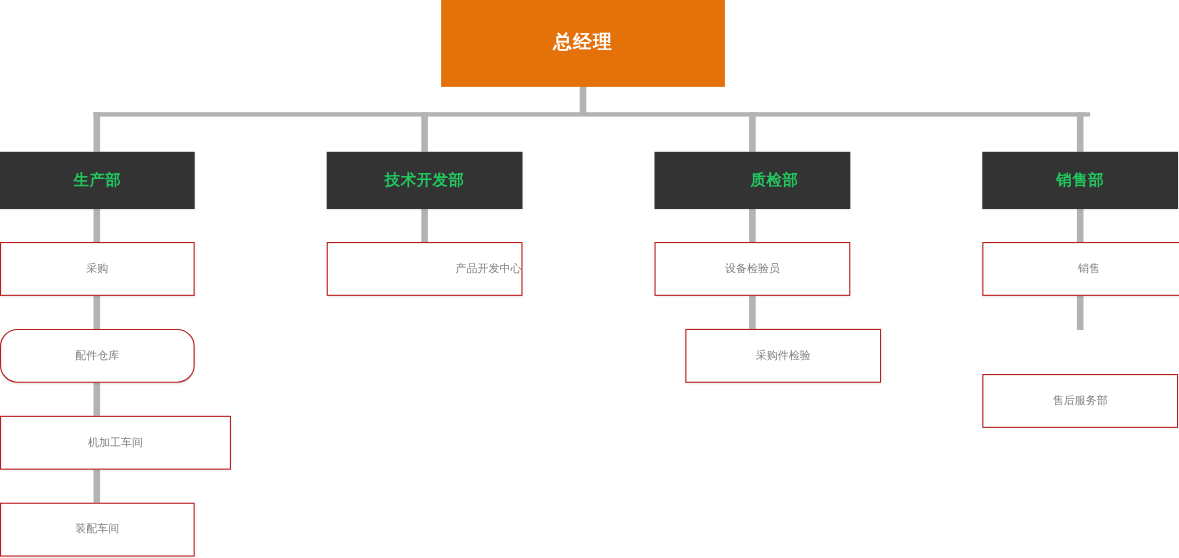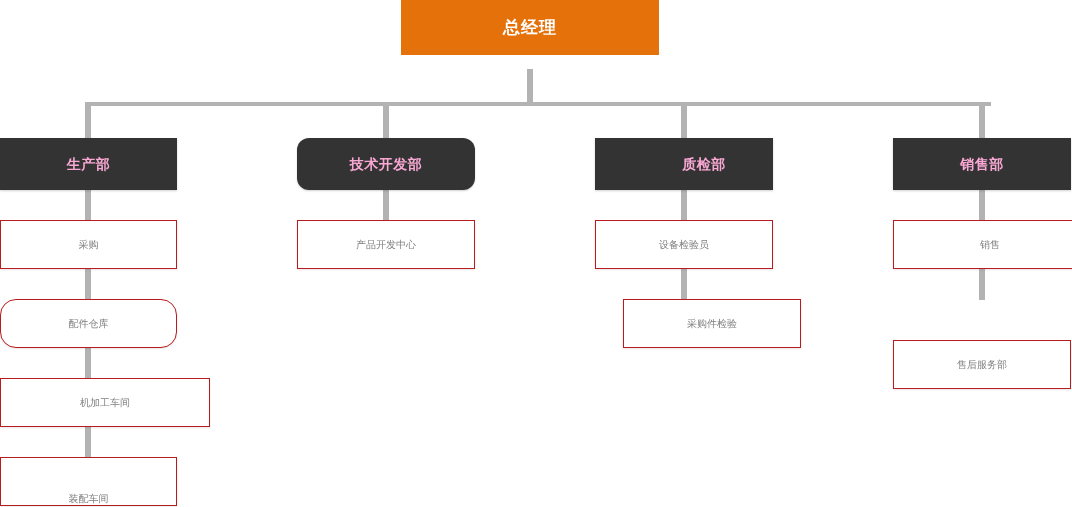--- a/index.html
+++ b/index.html
@@ -43,21 +43,21 @@
   .node-root {
     background: #e4710a;
     color: #ffffff;
     font-size: 17px;
     font-weight: bold;
     letter-spacing: 1px;
   }
 
   .node-dept {
     background: #333333;
-    color: #f9a8d4;
+    color: #22c55e;
     font-size: 14px;
     font-weight: bold;
     letter-spacing: 0.5px;
     box-shadow: 0 1px 2px rgba(0,0,0,0.18);
   }
 
   .node-sub {
     background: #ffffff;
     color: #808080;
     font-size: 10px;
@@ -86,54 +86,54 @@
   <div class="connector" style="left:85px; top:426px; width:6px; height:32px;"></div>
 
   <div class="connector" style="left:383px; top:189px; width:6px; height:32px;"></div>
 
   <div class="connector" style="left:681px; top:189px; width:6px; height:32px;"></div>
   <div class="connector" style="left:681px; top:268px; width:6px; height:32px;"></div>
 
   <div class="connector" style="left:979px; top:189px; width:6px; height:32px;"></div>
   <div class="connector" style="left:979px; top:268px; width:6px; height:32px;"></div>
 
-  <div class="node node-root" style="left:401px; top:0px; width:258px; height:55px;">
+  <div class="node node-root" style="left:401px; top:0px; width:258px; height:79px;">
     <span>总经理</span>
   </div>
 
   <div class="node node-dept" style="left:0px; top:138px; width:177px; height:52px;">
     <span>生产部</span>
   </div>
 
-  <div class="node node-dept" style="left:297px; top:138px; width:178px; height:52px;border-radius:12px;">
+  <div class="node node-dept" style="left:297px; top:138px; width:178px; height:52px;">
     <span>技术开发部</span>
   </div>
 
   <div class="node node-dept" style="left:595px; top:138px; width:178px; height:52px;padding-left:40px;">
     <span>质检部</span>
   </div>
 
   <div class="node node-dept" style="left:893px; top:138px; width:178px; height:52px;">
     <span>销售部</span>
   </div>
 
   <div class="node node-sub" style="left:0px; top:220px; width:177px; height:49px;">
     <span>采购</span>
   </div>
   <div class="node node-sub" style="left:0px; top:299px; width:177px; height:49px;border-radius:16px;">
     <span>配件仓库</span>
   </div>
   <div class="node node-sub" style="left:0px; top:378px; width:210px; height:49px;">
     <span>机加工车间</span>
   </div>
-  <div class="node node-sub" style="left:0px; top:457px; width:177px; height:49px;align-items:flex-end;">
+  <div class="node node-sub" style="left:0px; top:457px; width:177px; height:49px;">
     <span>装配车间</span>
   </div>
 
-  <div class="node node-sub" style="left:297px; top:220px; width:178px; height:49px;">
+  <div class="node node-sub" style="left:297px; top:220px; width:178px; height:49px;justify-content:flex-end;">
     <span>产品开发中心</span>
   </div>
 
   <div class="node node-sub" style="left:595px; top:220px; width:178px; height:49px;">
     <span>设备检验员</span>
   </div>
   <div class="node node-sub" style="left:595px; top:299px; width:178px; height:49px;margin-left:28px;">
     <span>采购件检验</span>
   </div>
 

